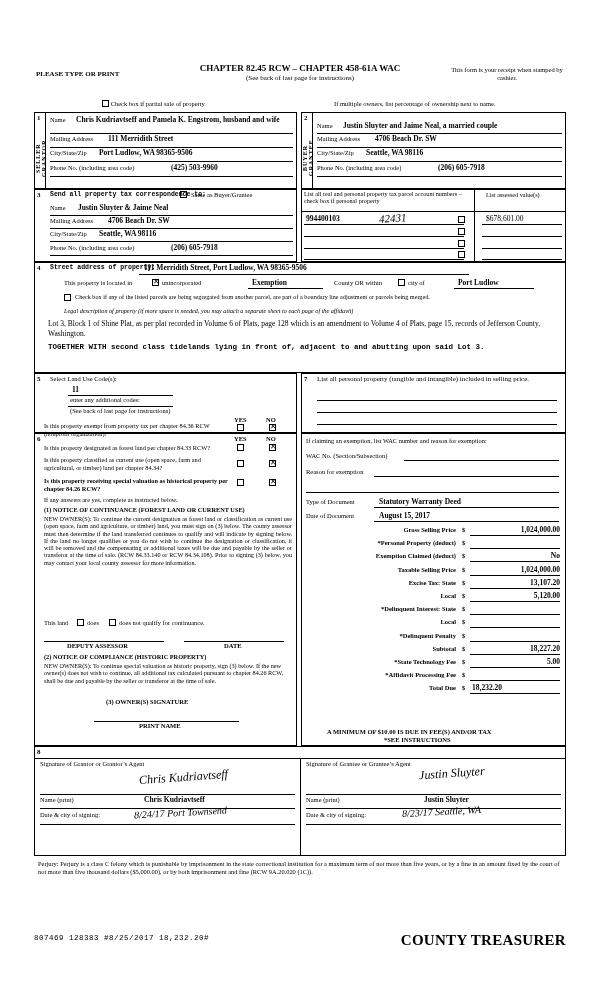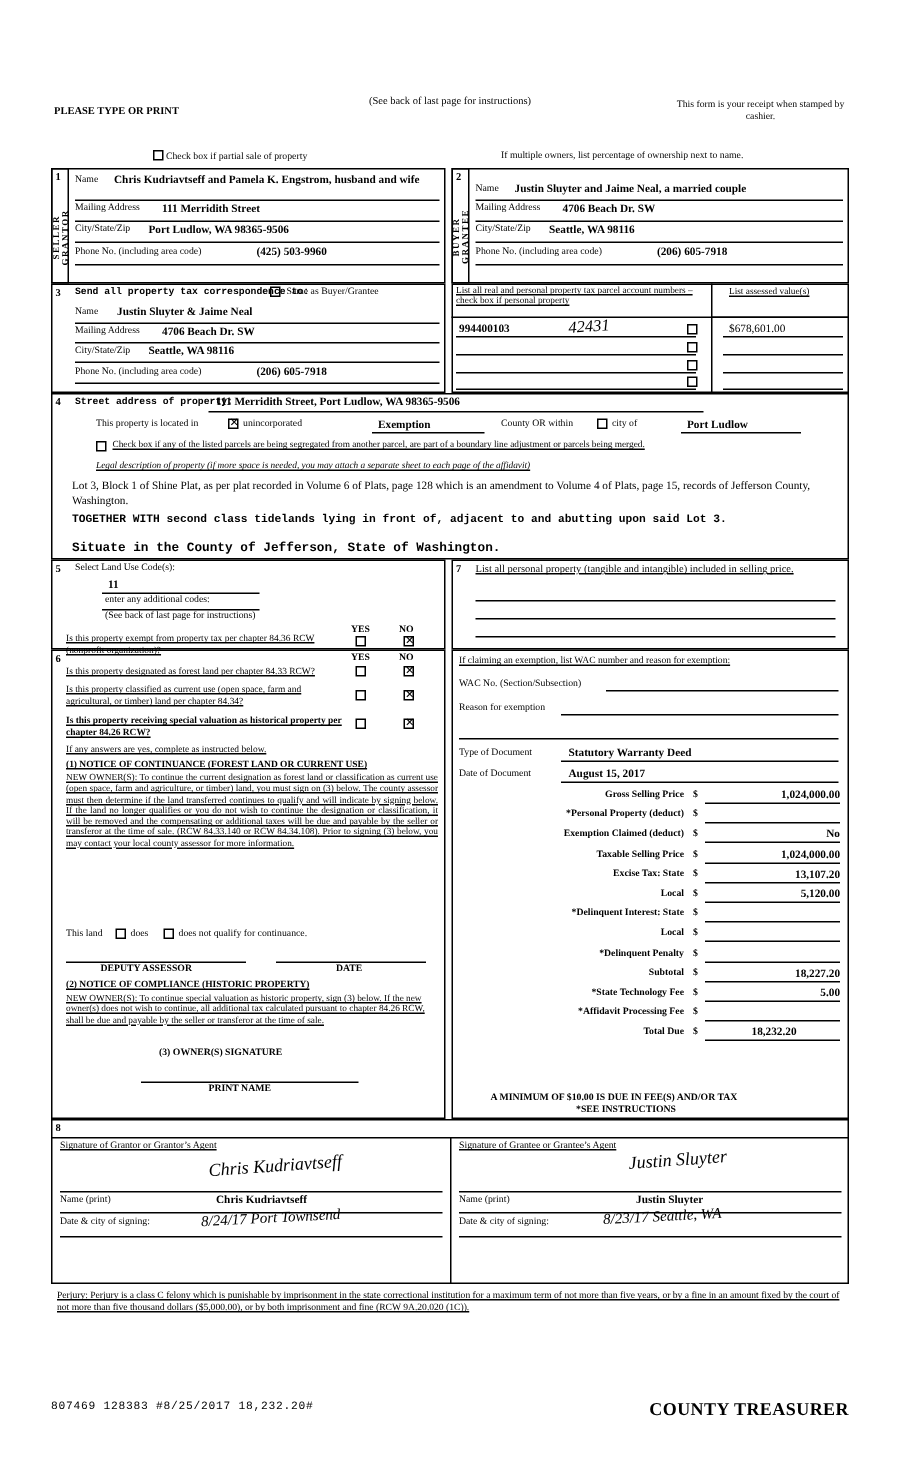--- a/index.html
+++ b/index.html
@@ -34,38 +34,39 @@
   .valn{position:absolute;font-size:7.5px;}
   .vert{position:absolute;writing-mode:vertical-rl;transform:rotate(180deg);font-size:6px;font-weight:bold;letter-spacing:1px;text-align:center;}
 
   .cb{display:inline-block;width:7px;height:7px;border:1px solid #000;box-sizing:border-box;vertical-align:-1px;position:relative;}
   .cbp{position:absolute;width:7px;height:7px;border:1px solid #000;box-sizing:border-box;}
   .cbp.x:after{content:"\2715";position:absolute;left:0;top:-2.5px;font-size:7.5px;line-height:8px;}
 
   .line{position:absolute;border-top:1px solid #000;}
   .bold{font-weight:bold;font-family:Liberation Mono, monospace;}
 
-  .txt{position:absolute;font-size:7px;line-height:8.4px;text-decoration:underline;}
+  .txt{position:absolute;font-size:7px;line-height:8.4px;}
   .legal{position:absolute;font-size:7.5px;line-height:9.5px;}
 
   .sig{font-family:"Liberation Serif",serif;font-style:italic;font-size:12px;transform:rotate(-4deg);}
 
   .footer{position:absolute;left:34px;top:934px;font-family:"Liberation Mono",monospace;font-size:7.5px;letter-spacing:.5px;}
-  .treas{position:absolute;right:34px;top:932px;font-size:12px;font-weight:bold;letter-spacing:.3px;}
+  .treas{position:absolute;right:34px;top:932px;font-size:15px;font-weight:bold;letter-spacing:.3px;}
 
   .handw{font-family:"Liberation Serif",serif;}
 </style>
 </head>
 <body>
 
 <div class="page">
  <div class="sheet">
 
 
   <div class="title">
+    <div class="t2">CHAPTER 82.45 RCW – CHAPTER 458-61A WAC</div>
     <div class="t4">(See back of last page for instructions)</div>
   </div>
   <div class="ptp">PLEASE TYPE OR PRINT</div>
   <div class="receipt">This form is your receipt when stamped by cashier.</div>
 
   <div class="chkpartial">
     <span class="cb"></span>
     <span>Check box if partial sale of property</span>
   </div>
   <div class="multi">If multiple owners, list percentage of ownership next to name.</div>
@@ -167,21 +168,20 @@
   <div class="lbl" style="left:374px;top:251px;">city of</div>
   <div class="val" style="left:424px;top:250px;">Port Ludlow</div>
   <div class="line" style="left:420px;top:260px;width:80px;"></div>
 
   <span class="cbp" style="left:30px;top:266px;"></span>
   <div class="txt" style="left:41px;top:265px;width:470px;font-size:6.2px;">Check box if any of the listed parcels are being segregated from another parcel, are part of a boundary line adjustment or parcels being merged.</div>
 
   <div class="txt" style="left:30px;top:279px;font-size:6.2px;font-style:italic;">Legal description of property (if more space is needed, you may attach a separate sheet to each page of the affidavit)</div>
   <div class="legal" style="left:14px;top:291px;width:505px;">Lot 3, Block 1 of Shine Plat, as per plat recorded in Volume 6 of Plats, page 128 which is an amendment to Volume 4 of Plats, page 15, records of Jefferson County, Washington.</div>
   <div class="legal bold" style="left:14px;top:315px;width:505px;">TOGETHER WITH second class tidelands lying in front of, adjacent to and abutting upon said Lot 3.</div>
-  <div class="legal bold" style="left:14px;top:333px;width:505px;font-size:8.5px;">Situate in the County of Jefferson, State of Washington.</div>
 
   <div class="bx" style="left:0;top:345px;width:263px;height:60px;"></div>
   <div class="num" style="left:3px;top:347px;">5</div>
   <div class="lbl" style="left:16px;top:347px;">Select Land Use Code(s):</div>
   <div class="val" style="left:38px;top:357px;">11</div>
   <div class="line" style="left:34px;top:367px;width:105px;"></div>
   <div class="lbl" style="left:36px;top:368px;">enter any additional codes:</div>
   <div class="line" style="left:34px;top:378px;width:105px;"></div>
   <div class="lbl" style="left:36px;top:379px;">(See back of last page for instructions)</div>
 
@@ -295,21 +295,21 @@
         <div class="lbl" style="left: 272px; top: 630px; width: 150px; text-align: right; font-weight: bold;">*State Technology Fee</div>
         <div class="lbl" style="left: 428px; top: 630px; font-weight: bold;">$</div>
         <div class="val" style="left: 438px; top: 629px; width: 88px; text-align: right;">5.00</div>
         <div class="line" style="left: 436px; top: 639px; width: 90px;"></div>
         <div class="lbl" style="left: 272px; top: 643.2px; width: 150px; text-align: right; font-weight: bold;">*Affidavit Processing Fee</div>
         <div class="lbl" style="left: 428px; top: 643.2px; font-weight: bold;">$</div>
         <div class="val" style="left: 438px; top: 642.2px; width: 88px; text-align: right;"></div>
         <div class="line" style="left: 436px; top: 652.2px; width: 90px;"></div>
         <div class="lbl" style="left: 272px; top: 656.4px; width: 150px; text-align: right; font-weight: bold;">Total Due</div>
         <div class="lbl" style="left: 428px; top: 656.4px; font-weight: bold;">$</div>
-        <div class="val" style="left: 438px; top: 655.4px; width: 88px; text-align: center;">18,232.20</div>
+        <div class="val" style="left: 438px; top: 655.4px; width: 88px; text-align: left;">18,232.20</div>
         <div class="line" style="left: 436px; top: 665.4px; width: 90px;"></div>
       </div>
 
   <div class="lbl" style="left:293px;top:700px;font-weight:bold;font-size:6.5px;">A MINIMUM OF $10.00 IS DUE IN FEE(S) AND/OR TAX</div>
   <div class="lbl" style="left:350px;top:708px;font-weight:bold;font-size:6.5px;">*SEE INSTRUCTIONS</div>
 
   <div class="bx" style="left:0;top:718px;width:532px;height:110px;"></div>
   <div class="num" style="left:3px;top:720px;">8</div>
   <div class="line" style="left:0;top:730px;width:532px;"></div>
   <div class="line" style="left:266px;top:730px;width:0;height:98px;border-top:none;border-left:1px solid #000;"></div>

